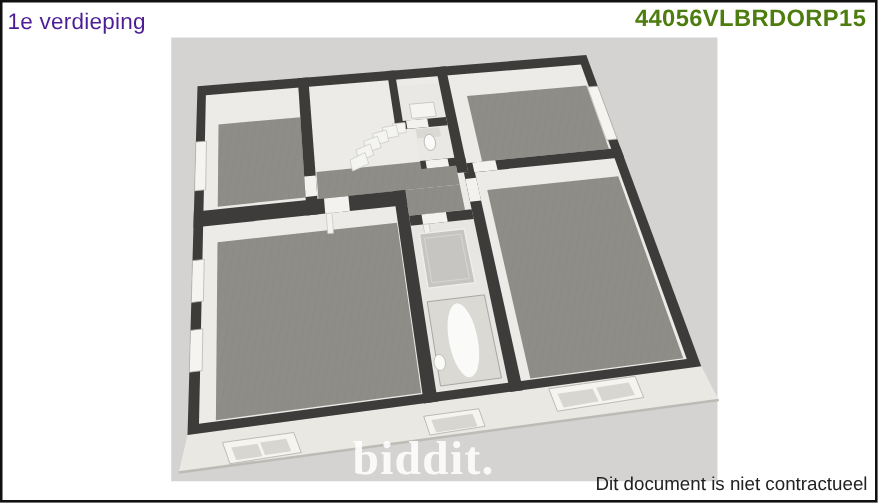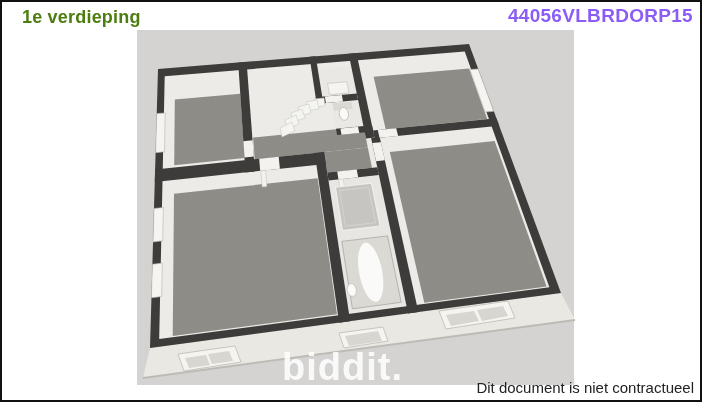--- a/index.html
+++ b/index.html
@@ -1,25 +1,25 @@
 <!DOCTYPE html>
 <html><head>
 <meta charset="utf-8">
 <style>
   html,body{margin:0;padding:0;}
   body{font-family:"Liberation Sans","DejaVu Sans",sans-serif;background:#888;}
   #page{position:relative;width:702px;height:402px;background:#fff;border:2px solid #111;
         box-sizing:border-box;overflow:hidden;}
   #plan-svg{position:absolute;left:0;top:0;}
-  .hdr-title{position:absolute;left:20px;top:5px;font-size:18px;font-weight:bold;color:#4d7c0f;
+  .hdr-title{position:absolute;left:4px;top:5px;font-size:18px;font-weight:normal;color:#4c1d95;
              letter-spacing:0.2px;}
-  .hdr-code{position:absolute;right:7px;top:3px;font-size:19px;font-weight:bold;color:#8b5cf6;
+  .hdr-code{position:absolute;right:7px;top:3px;font-size:19px;font-weight:bold;color:#4d7c0f;
             letter-spacing:0.3px;}
   .watermark{position:absolute;left:280px;top:346px;font-size:38px;font-weight:bold;
-             color:#ffffff;opacity:0.88;letter-spacing:1px;line-height:1;}
+             color:#ffffff;opacity:0.88;letter-spacing:1px;line-height:1;font-family:Liberation Serif, serif;}
   .disclaimer{position:absolute;right:6px;bottom:4px;font-size:15px;color:#222222;}
 </style>
 </head>
 <body>
 
 <div id="page">
   <svg id="plan-svg" width="702" height="402" viewBox="0 0 702 402">
       <defs>
         <pattern id="wood" width="6" height="40" patternUnits="userSpaceOnUse" patternTransform="rotate(10)">
           <rect width="6" height="40" fill="#8f8d88"></rect>

